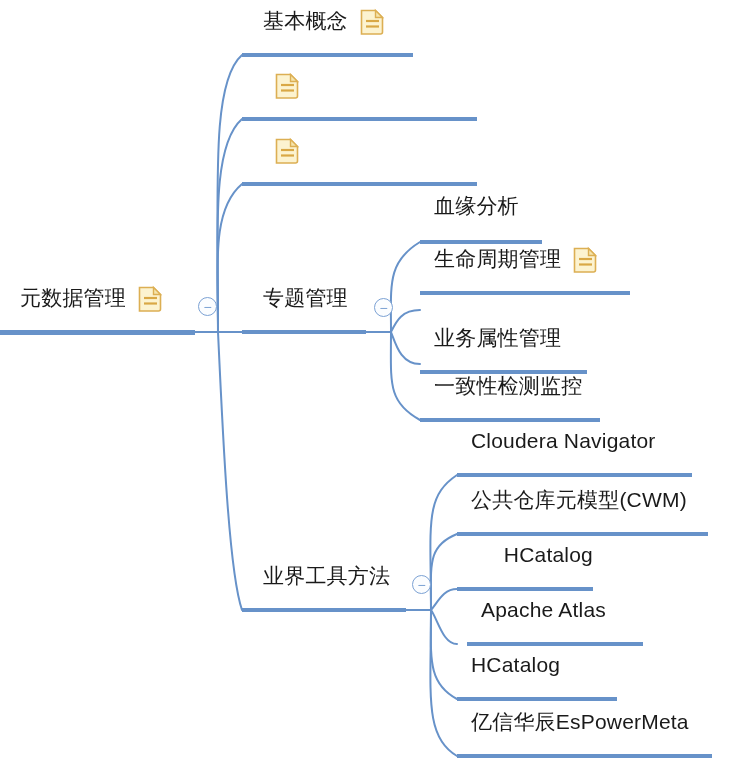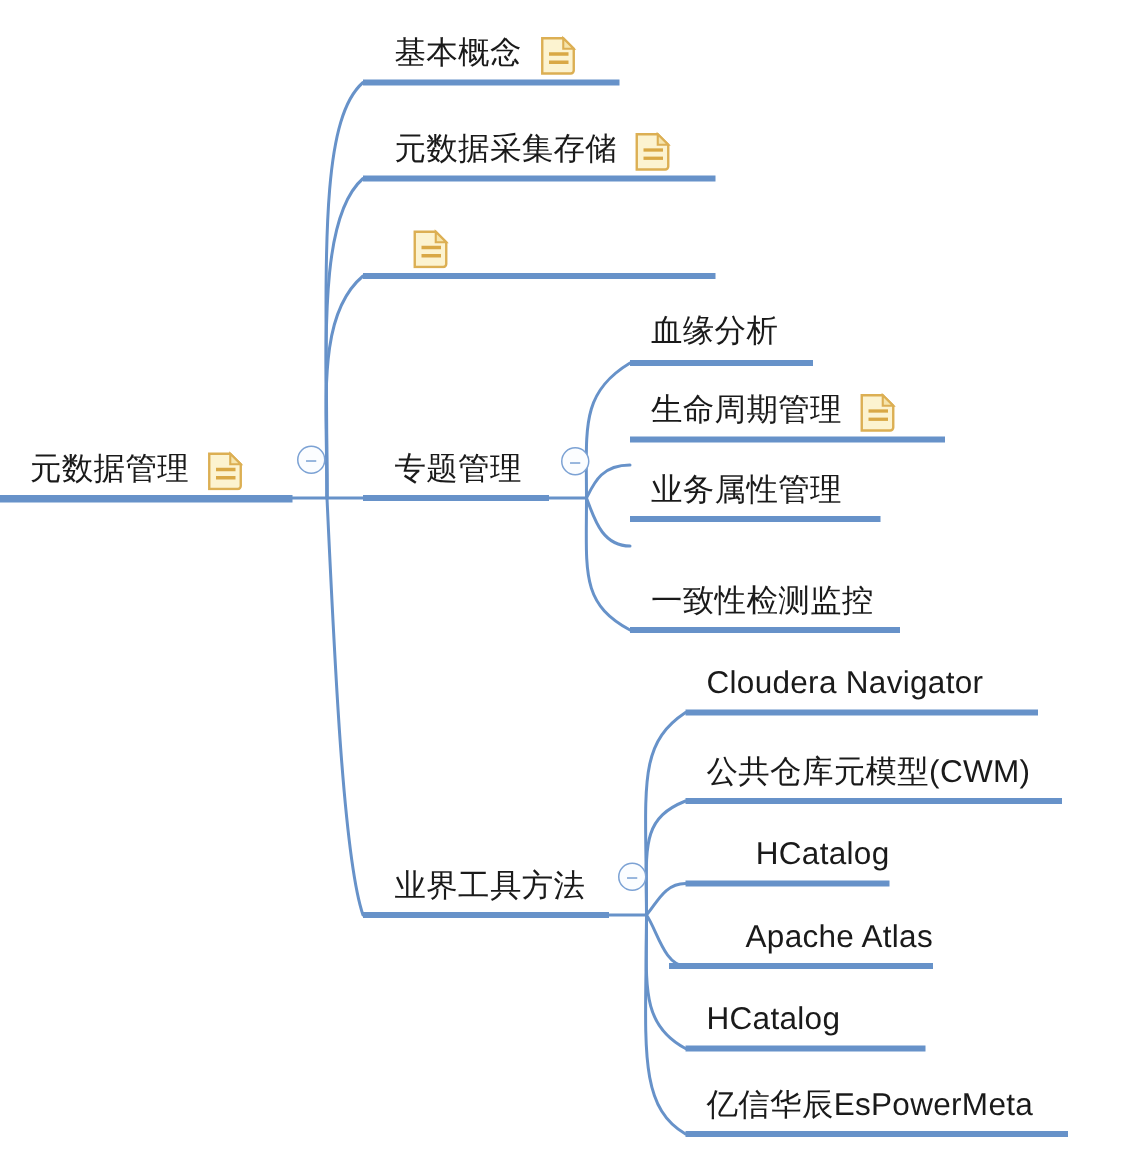--- a/index.html
+++ b/index.html
@@ -5,21 +5,21 @@
   html,body{margin:0;padding:0;}
   body{
     width:754px;height:774px;position:relative;overflow:hidden;
     background:#ffffff;
     font-family:"Liberation Sans","DejaVu Sans",sans-serif;
   }
   #edges{position:absolute;left:0;top:0;z-index:0;}
   .node{
     position:absolute;z-index:2;display:flex;align-items:flex-end;
     box-sizing:border-box;height:48px;border-bottom:4px solid #6792C9;
-    padding-bottom:3px;cursor:default;
+    padding-bottom:18px;cursor:default;
   }
   .node.root{height:49px;border-bottom-width:5px;}
   .node .label{
     font-size:21px;font-weight:500;color:#1a1a1a;line-height:1;
     margin-bottom:4px;white-space:nowrap;letter-spacing:0.2px;
   }
   .note-icon{margin-left:11px;flex:0 0 auto;}
   .collapse-btn{
     position:absolute;z-index:3;width:19px;height:19px;border-radius:50%;
     border:1.6px solid #7CA2D4;background:#FBFDFF;color:#7CA2D4;
@@ -69,21 +69,20 @@
   <span class="label">基本概念</span>
   <svg class="note-icon" width="26" height="28" viewBox="0 0 26 28">
     <path d="M2.5 3.5 h14 l7 7 v14.5 a2 2 0 0 1 -2 2 h-19 z" fill="#FCF3D0" stroke="#DCAF53" stroke-width="1.6"></path>
     <path d="M16.5 3.5 v7 h7 z" fill="#F6E5AC" stroke="#DCAF53" stroke-width="1.4"></path>
     <line x1="7" y1="14" x2="20" y2="14" stroke="#D9A845" stroke-width="2.2"></line>
     <line x1="7" y1="19.5" x2="20" y2="19.5" stroke="#D9A845" stroke-width="2.2"></line>
   </svg>
 </div>
 
 <div class="node" style="left:242px;top:73px;width:235px;padding-left:21px;">
-  <span class="label">元数据采集存储</span>
   <svg class="note-icon" width="26" height="28" viewBox="0 0 26 28">
     <path d="M2.5 3.5 h14 l7 7 v14.5 a2 2 0 0 1 -2 2 h-19 z" fill="#FCF3D0" stroke="#DCAF53" stroke-width="1.6"></path>
     <path d="M16.5 3.5 v7 h7 z" fill="#F6E5AC" stroke="#DCAF53" stroke-width="1.4"></path>
     <line x1="7" y1="14" x2="20" y2="14" stroke="#D9A845" stroke-width="2.2"></line>
     <line x1="7" y1="19.5" x2="20" y2="19.5" stroke="#D9A845" stroke-width="2.2"></line>
   </svg>
 </div>
 
 <div class="node" style="left:242px;top:138px;width:235px;padding-left:21px;">
   <svg class="note-icon" width="26" height="28" viewBox="0 0 26 28">
@@ -109,41 +108,41 @@
 <div class="node" style="left:420px;top:247px;width:210px;padding-left:14px;">
   <span class="label">生命周期管理</span>
   <svg class="note-icon" width="26" height="28" viewBox="0 0 26 28">
     <path d="M2.5 3.5 h14 l7 7 v14.5 a2 2 0 0 1 -2 2 h-19 z" fill="#FCF3D0" stroke="#DCAF53" stroke-width="1.6"></path>
     <path d="M16.5 3.5 v7 h7 z" fill="#F6E5AC" stroke="#DCAF53" stroke-width="1.4"></path>
     <line x1="7" y1="14" x2="20" y2="14" stroke="#D9A845" stroke-width="2.2"></line>
     <line x1="7" y1="19.5" x2="20" y2="19.5" stroke="#D9A845" stroke-width="2.2"></line>
   </svg>
 </div>
 
-<div class="node" style="left:420px;top:300px;width:167px;padding-left:14px;">
+<div class="node" style="left:420px;top:326px;width:167px;padding-left:14px;">
   <span class="label">业务属性管理</span>
 </div>
 
 <div class="node" style="left:420px;top:374px;width:180px;padding-left:14px;">
   <span class="label">一致性检测监控</span>
 </div>
 
 <div class="node" style="left:457px;top:429px;width:235px;padding-left:14px;">
   <span class="label">Cloudera Navigator</span>
 </div>
 
 <div class="node" style="left:457px;top:488px;width:251px;padding-left:14px;text-align:center;">
   <span class="label">公共仓库元模型(CWM)</span>
 </div>
 
 <div class="node" style="left:457px;top:543px;width:136px;padding-left:14px;justify-content:flex-end;">
   <span class="label">HCatalog</span>
 </div>
 
-<div class="node" style="left:446px;top:598px;width:176px;padding-left:14px;justify-content:flex-end;">
+<div class="node" style="left:467px;top:598px;width:176px;padding-left:14px;">
   <span class="label">Apache Atlas</span>
 </div>
 
 <div class="node" style="left:457px;top:653px;width:160px;padding-left:14px;">
   <span class="label">HCatalog</span>
 </div>
 
 <div class="node" style="left:457px;top:710px;width:255px;padding-left:14px;">
   <span class="label">亿信华辰EsPowerMeta</span>
 </div>

